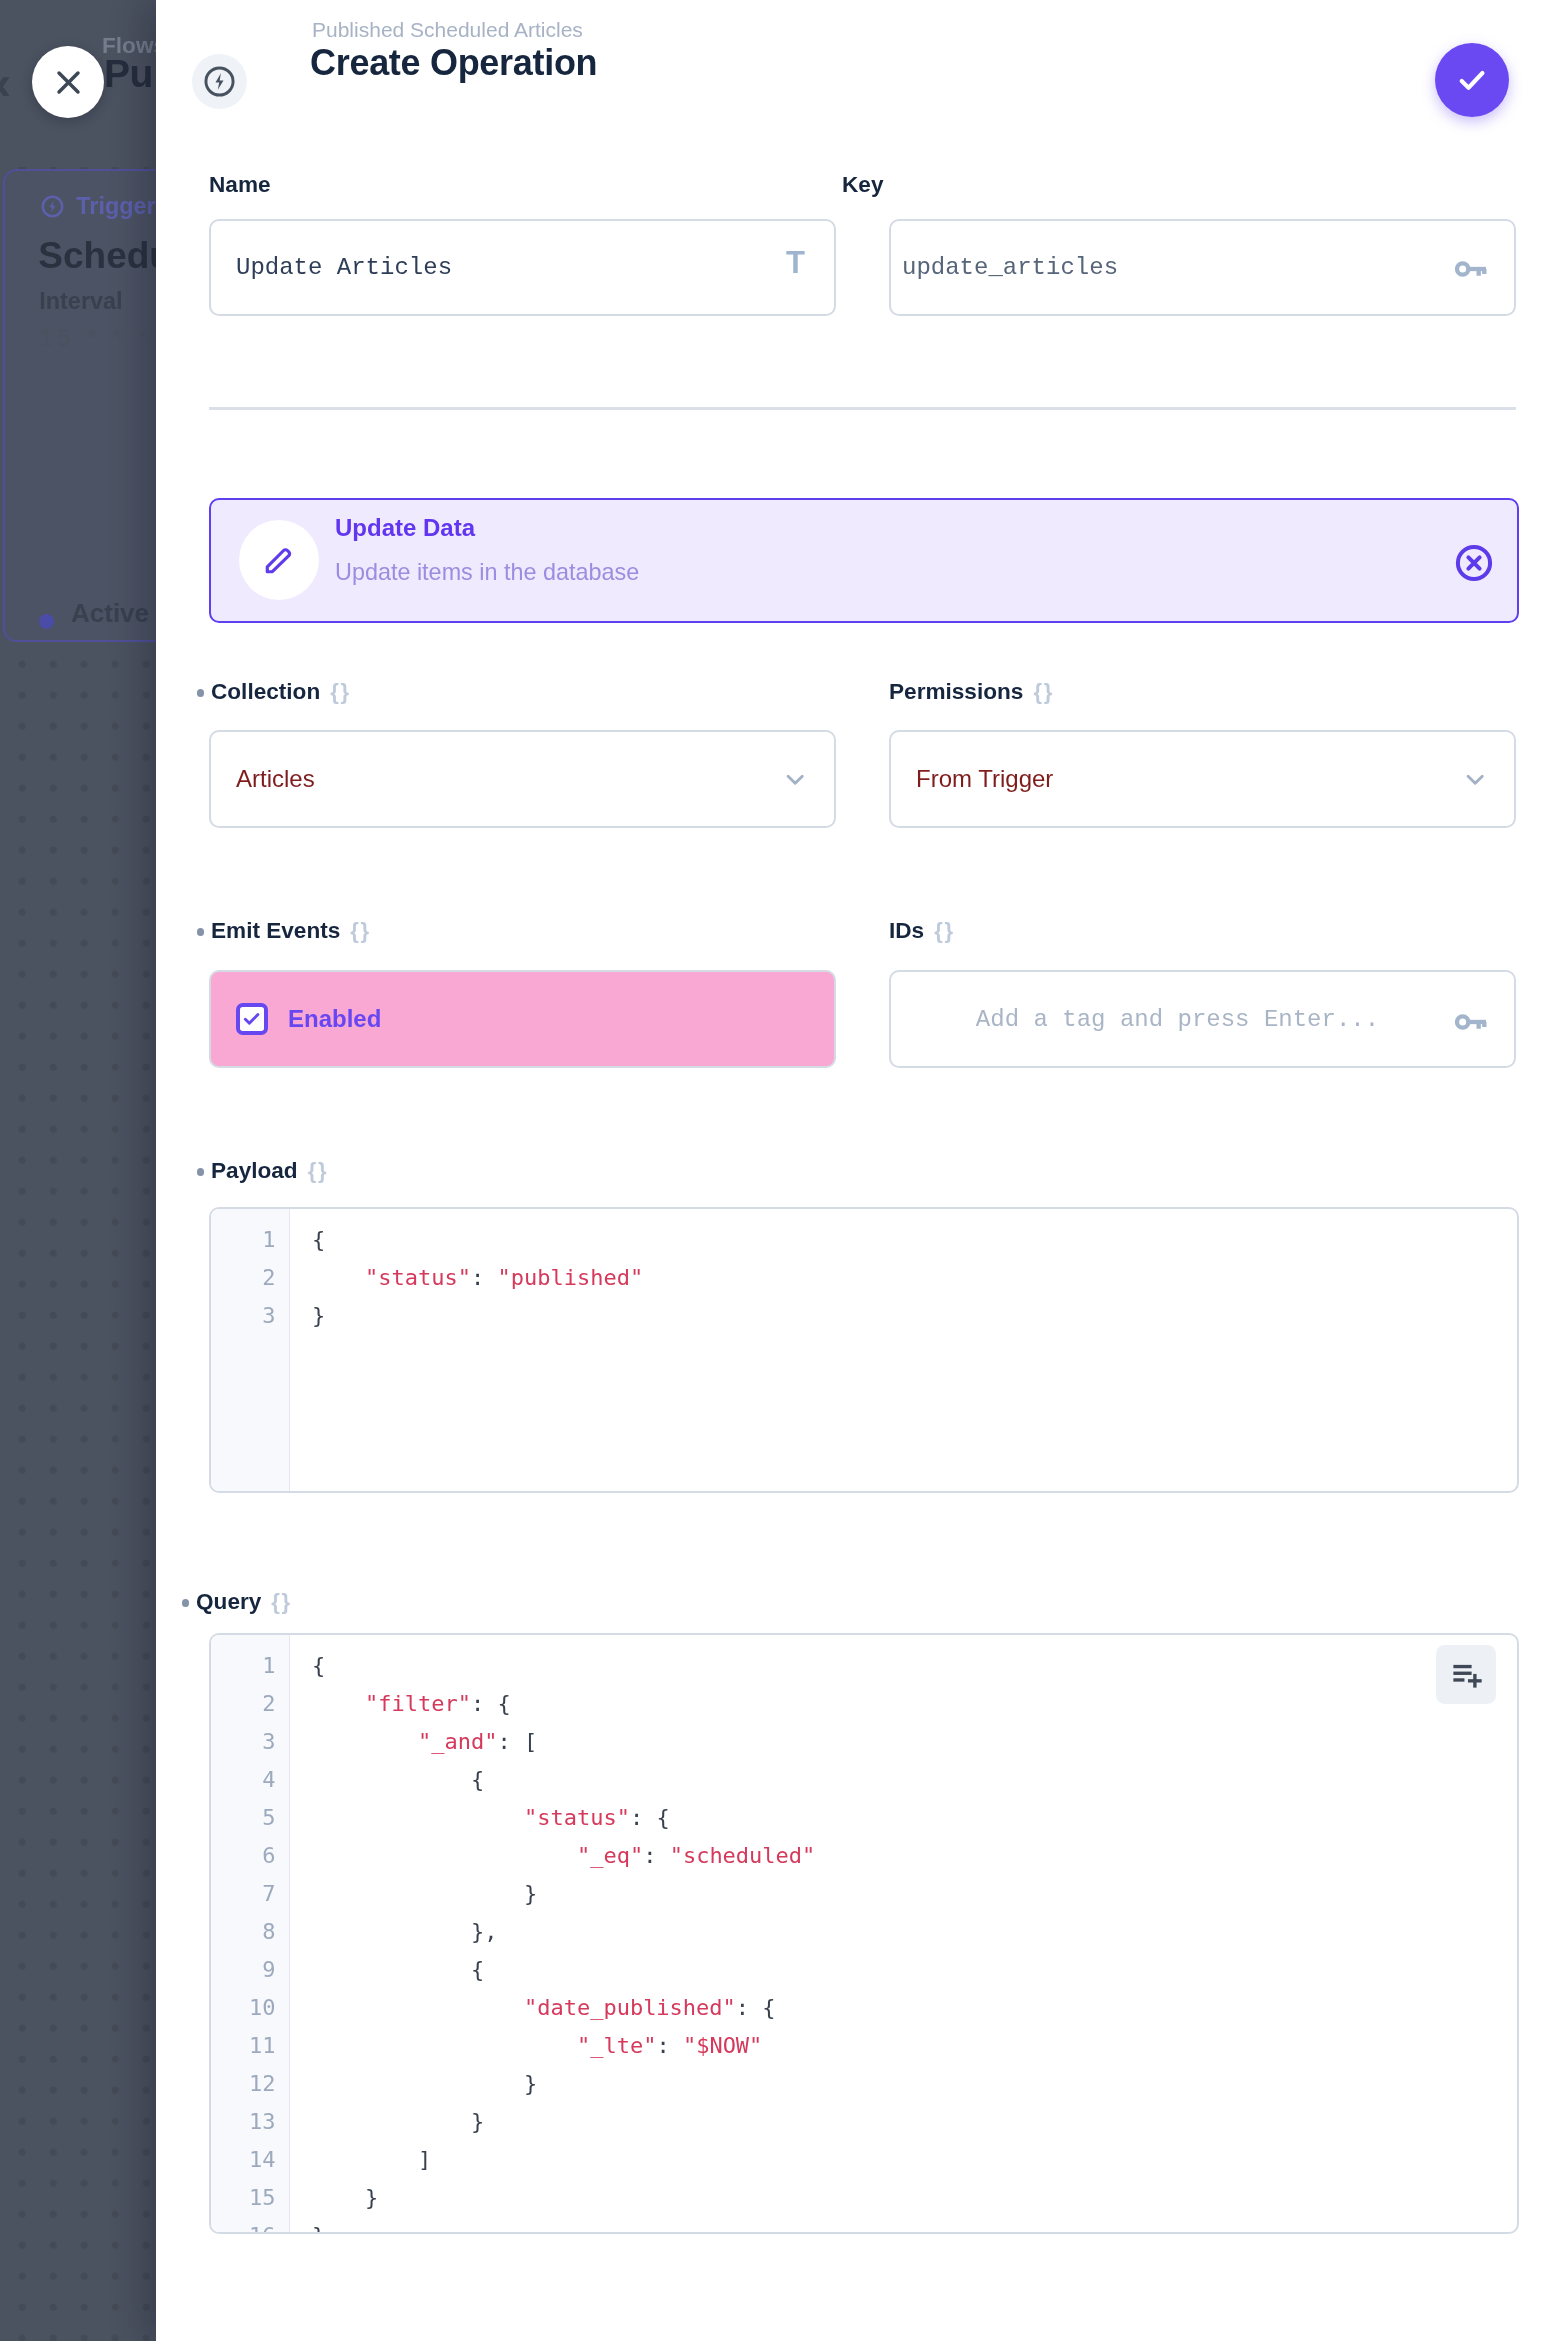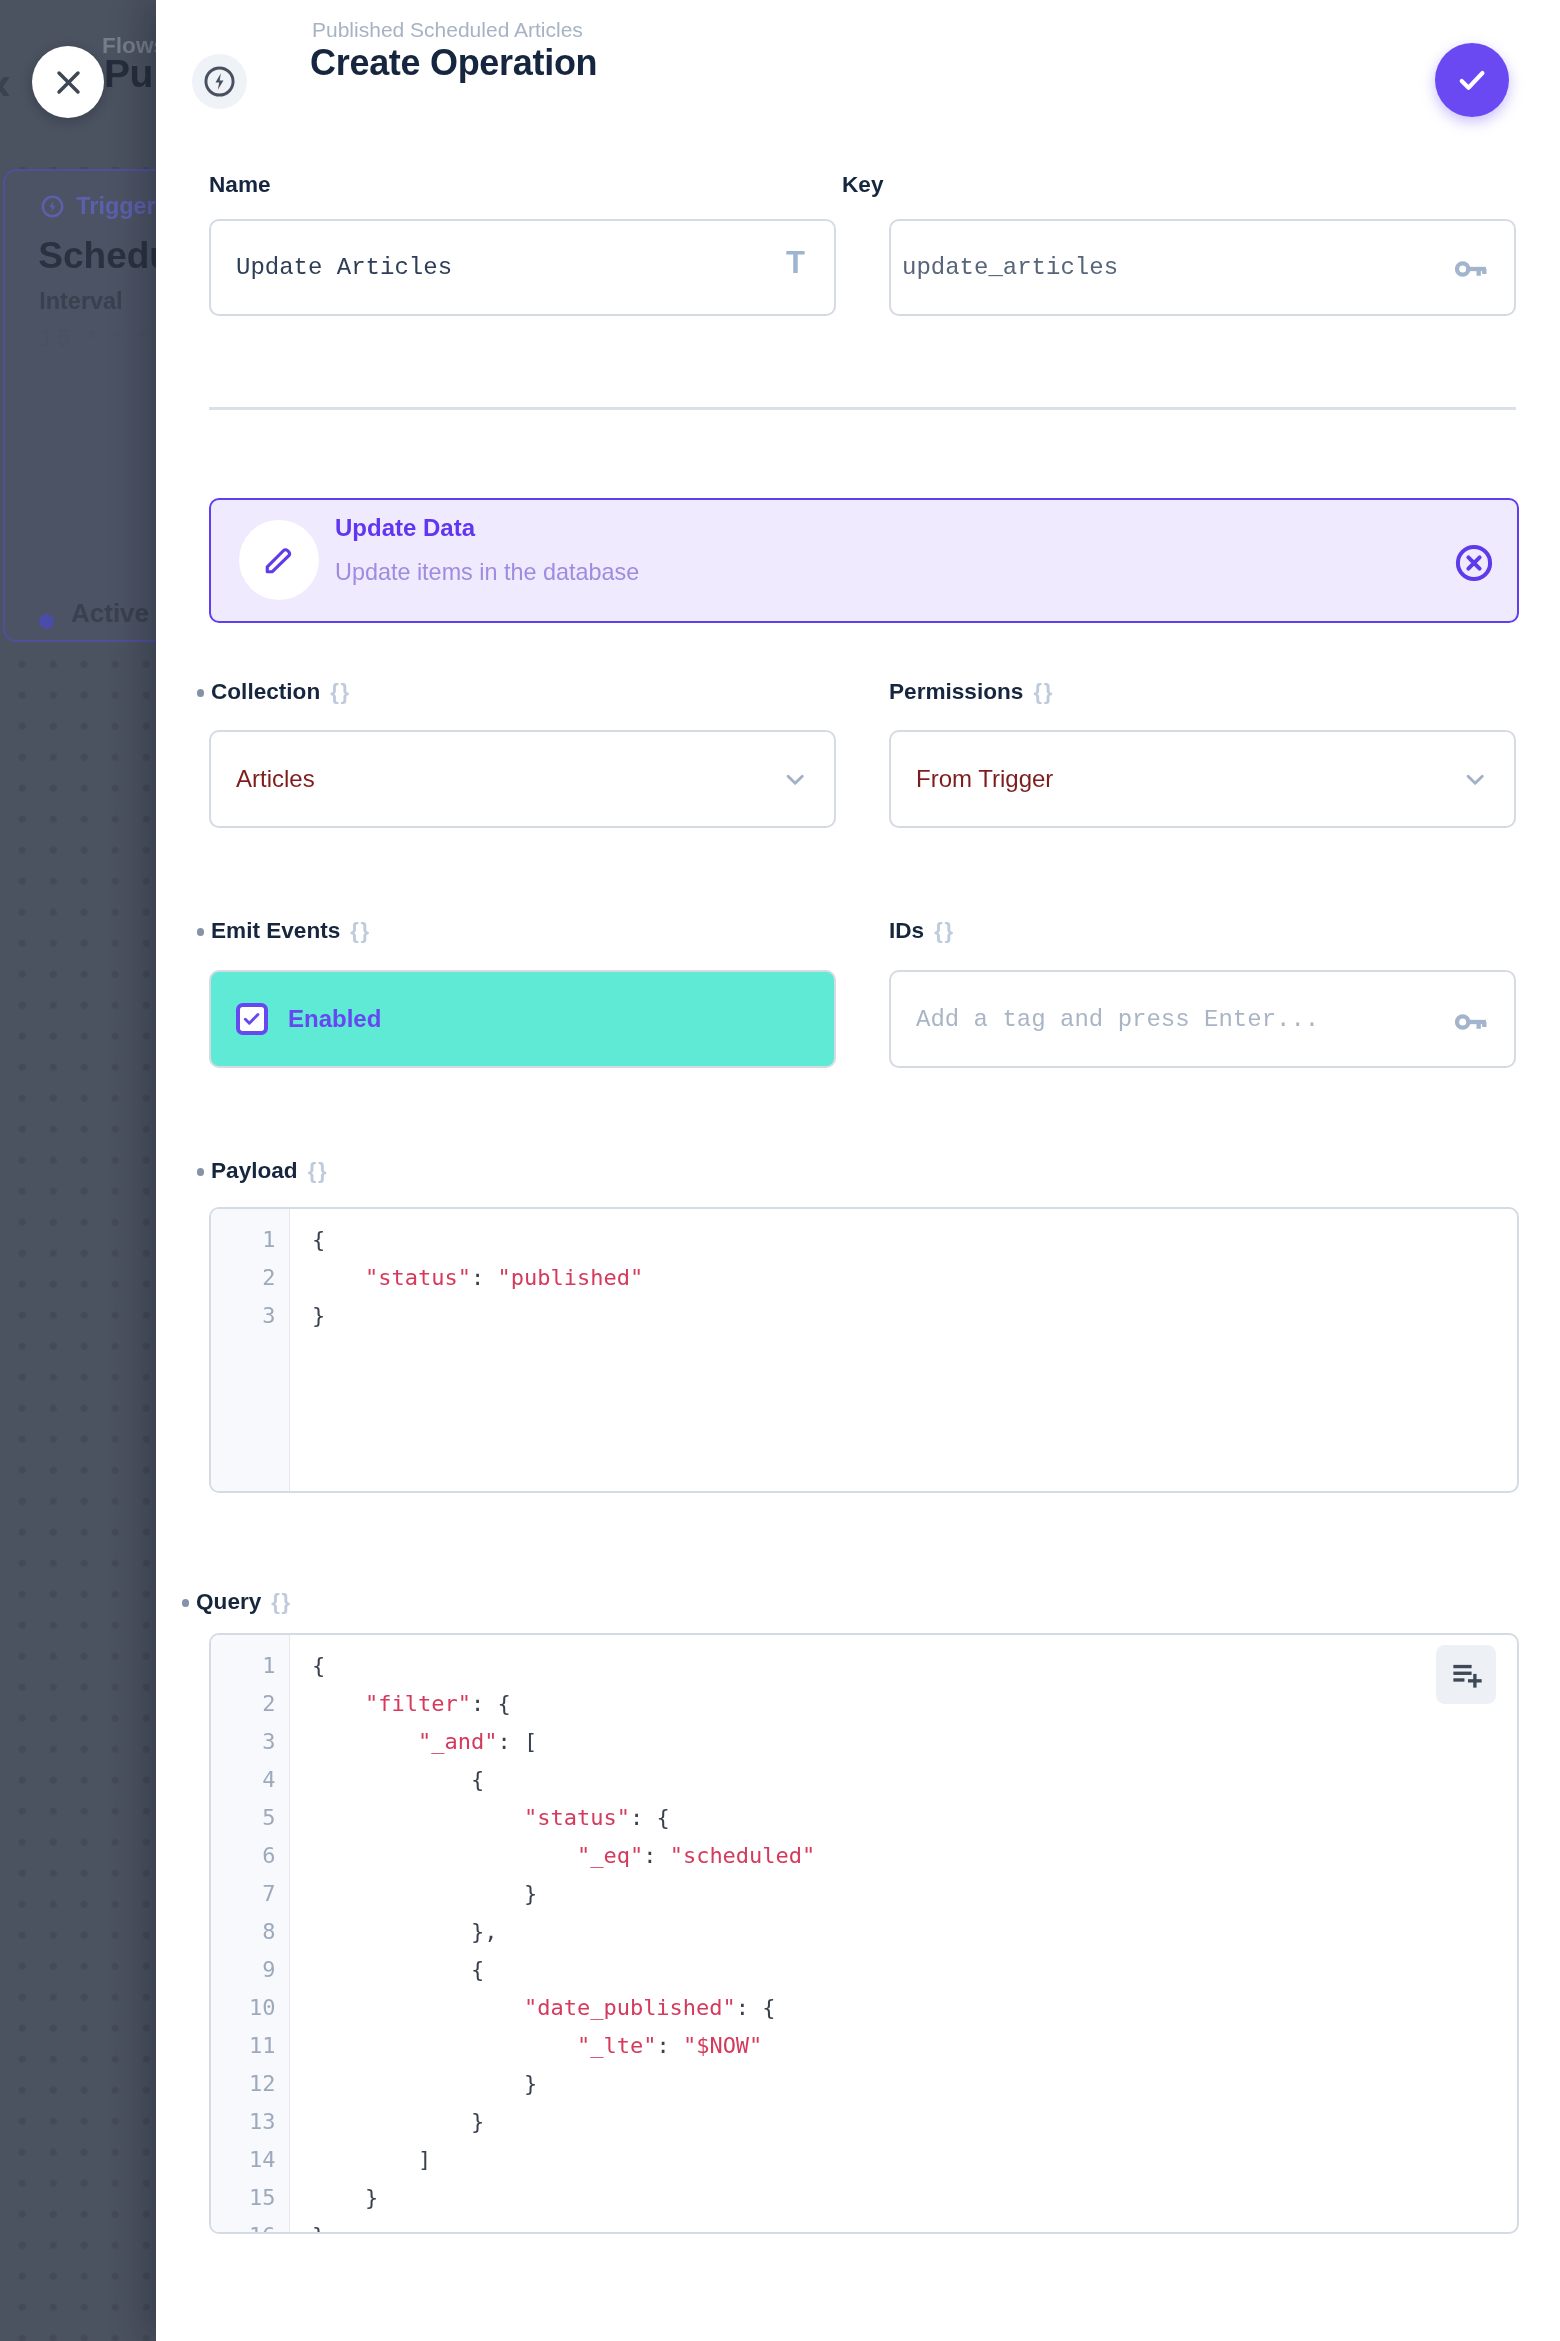--- a/index.html
+++ b/index.html
@@ -69,21 +69,21 @@
     background:#FFFFFF; display:flex; align-items:center; justify-content:center; }
   .op-title { position:absolute; left:124px; top:14.2px; font-size:24px; font-weight:700; color:#6236F0; }
   .op-sub { position:absolute; left:124px; top:59px; font-size:23.4px; font-weight:500; color:#9D8CDF; }
   .op-remove { position:absolute; right:22px; top:42px; width:42px; height:42px; cursor:pointer; }
 
   .select-box { position:absolute; width:627px; height:98px; border:2.5px solid #D5DBE4; border-radius:10px;
     background:#fff; display:flex; align-items:center; padding:0 25px; cursor:pointer; }
   .select-value { font-size:24px; color:#7f1d1d; flex:1; }
 
   .emit-box { position:absolute; left:209px; top:970px; width:627px; height:98px;
-    border:2.5px solid #D5DBE4; border-radius:10px; background:#5eead4;
+    border:2.5px solid #D5DBE4; border-radius:10px; background:#f9a8d4;
     display:flex; align-items:center; padding:4px 25px; gap:20px; }
   .checkbox { width:32px; height:32px; border:4.2px solid #6747F2; border-radius:6.7px;
     display:flex; align-items:center; justify-content:center; cursor:pointer; background:#fff; }
   .checkbox-label { font-size:24px; font-weight:600; color:#6747F2; }
 
   
   .code-editor { position:absolute; left:209px; width:1310px; border:2.5px solid #D5DBE4; border-radius:10px;
     background:#fff; overflow:hidden; display:flex; }
   .gutter { width:79px; background:#F7F9FC; border-right:1.7px solid #E4E9F0; padding:11.7px 13.4px 0 0;
     font-family:"DejaVu Sans Mono", monospace; font-size:22px; line-height:38px; color:#9DAABD; text-align:right;
@@ -232,21 +232,21 @@
       <path d="M5.5 12.6l4.1 4.1L18.4 7.7" stroke="#6747F2" stroke-width="3" stroke-linecap="round" stroke-linejoin="round"></path>
     </svg>
   </span>
   <span class="checkbox-label">Enabled</span>
 </div>
 
 <div class="abs field-label" style="left:889px; top:918px;">
   <span>IDs</span>
   <span class="raw-badge">{}</span>
 </div>
-<input class="tx-input ids" style="left: 889px; top: 970px; height: 98px;" placeholder="Add a tag and press Enter...">
+<input class="tx-input ids" style="left: 889px; top: 970px; height: 98px; text-align: center;" placeholder="Add a tag and press Enter...">
 <span class="abs input-icon" style="left:1451px; top:1002px;">
   <svg width="40" height="40" viewBox="0 0 24 24" fill="none">
     <circle cx="7" cy="12" r="3.4" stroke="#A3B5CC" stroke-width="2.6"></circle>
     <path d="M10.4 12H21" stroke="#A3B5CC" stroke-width="2.6"></path>
     <path d="M16.6 12v4M20 12v3" stroke="#A3B5CC" stroke-width="2.6"></path>
   </svg>
 </span>
 
 <div class="abs field-label" style="left:211px; top:1158px;">
   <span class="req-dot"></span>

